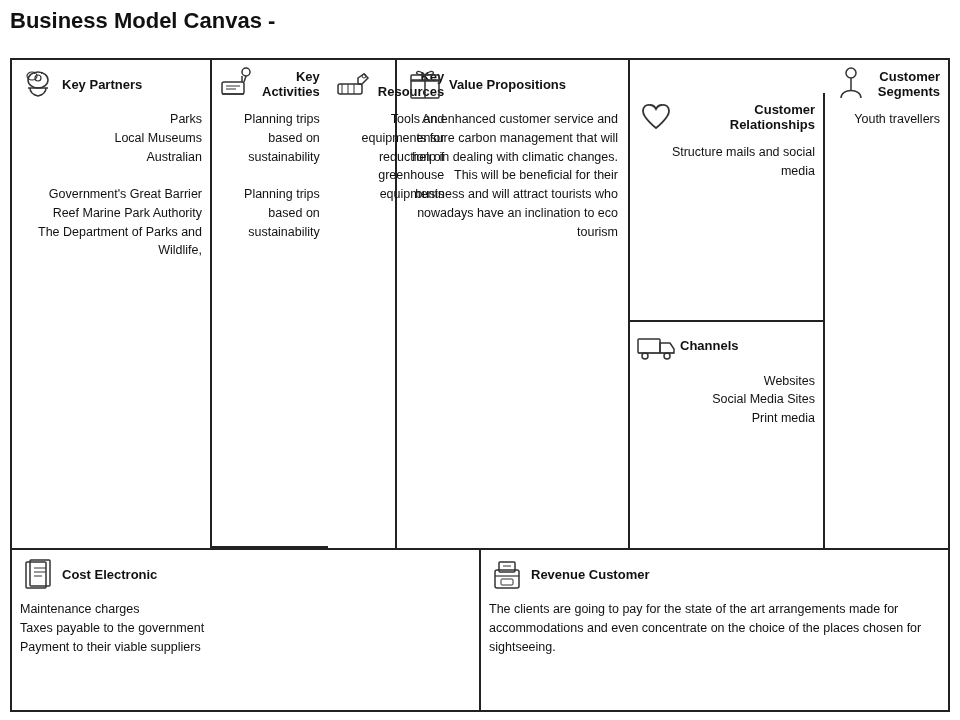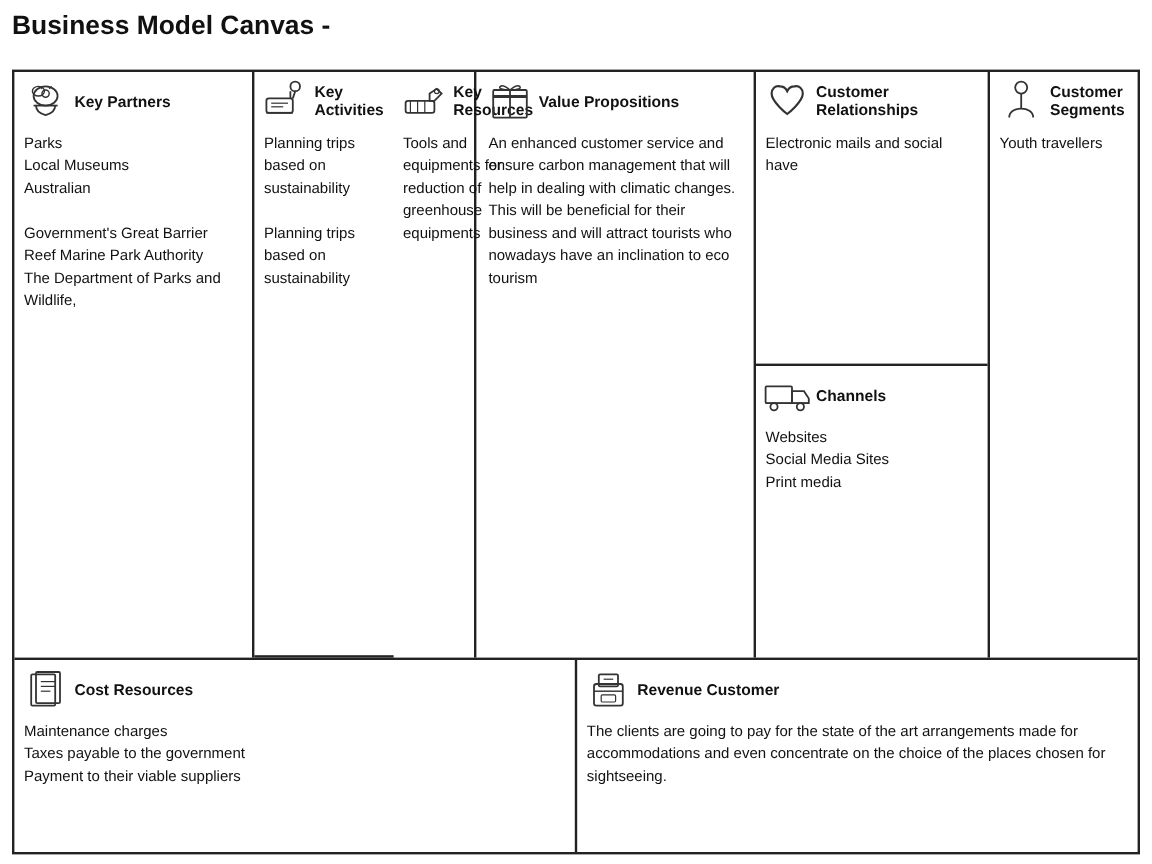--- a/index.html
+++ b/index.html
@@ -29,20 +29,21 @@
       flex: 1;
       display: flex;
       flex-direction: column;
       border: 2px solid #222;
     }
     .canvas-main {
       flex: 1;
       display: flex;
       flex-direction: row;
       border-bottom: 2px solid #222;
+      text-align: right;
     }
     .canvas-bottom {
       height: 160px;
       display: flex;
       flex-direction: row;
     }
     
     .col-key-partners {
       width: 200px;
       border-right: 2px solid #222;
@@ -61,20 +62,21 @@
       border-right: 2px solid #222;
       padding: 6px 10px;
       display: flex;
       flex-direction: column;
     }
     .col-customer-right {
       width: 195px;
       border-right: 2px solid #222;
       display: flex;
       flex-direction: column;
+      margin-top: 33px;
     }
     .col-customer-segments {
       flex: 1;
       display: flex;
       flex-direction: column;
       padding: 6px 8px;
       border-radius: 27px;
     }
     
     .key-activities-top {
@@ -231,21 +233,21 @@
           <div class="section-header">
             <div class="icon">
 
               <svg width="34" height="34" viewBox="0 0 34 34">
                 <path d="M17 28 C17 28 4 18 4 11 C4 7 7 4 11 5 C14 5 16 7 17 9 C18 7 20 5 23 5 C27 4 30 7 30 11 C30 18 17 28 17 28Z" fill="none" stroke="#333" stroke-width="1.8"></path>
               </svg>
             </div>
             <span>Customer Relationships</span>
           </div>
           <div class="section-content">
-            Electronic mails and social have
+            Structure mails and social media
           </div>
         </div>
 
         <div class="channels">
           <div class="section-header">
             <div class="icon">
 
               <svg width="40" height="34" viewBox="0 0 40 34">
                 <rect x="2" y="10" width="22" height="14" rx="1" fill="none" stroke="#333" stroke-width="1.5"></rect>
                 <path d="M24 14 L34 14 L38 20 L38 24 L24 24 Z" fill="none" stroke="#333" stroke-width="1.5"></path>
@@ -288,21 +290,21 @@
           <div class="icon">
 
             <svg width="36" height="36" viewBox="0 0 36 36">
               <rect x="6" y="6" width="20" height="26" rx="1" fill="none" stroke="#333" stroke-width="1.5"></rect>
               <rect x="10" y="4" width="20" height="26" rx="1" fill="none" stroke="#333" stroke-width="1.5"></rect>
               <line x1="14" y1="12" x2="26" y2="12" stroke="#333" stroke-width="1"></line>
               <line x1="14" y1="16" x2="26" y2="16" stroke="#333" stroke-width="1"></line>
               <line x1="14" y1="20" x2="22" y2="20" stroke="#333" stroke-width="1"></line>
             </svg>
           </div>
-          <span>Cost Resources</span>
+          <span>Cost Electronic</span>
         </div>
         <div class="section-content">
           Maintenance charges<br>Taxes payable to the government<br>Payment to their viable suppliers
         </div>
       </div>
 
       <div class="revenue-streams">
         <div class="section-header">
           <div class="icon">
 

